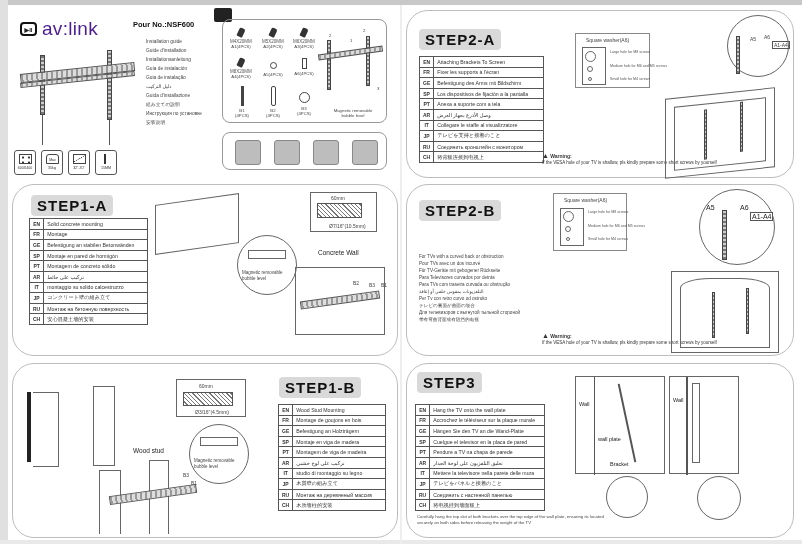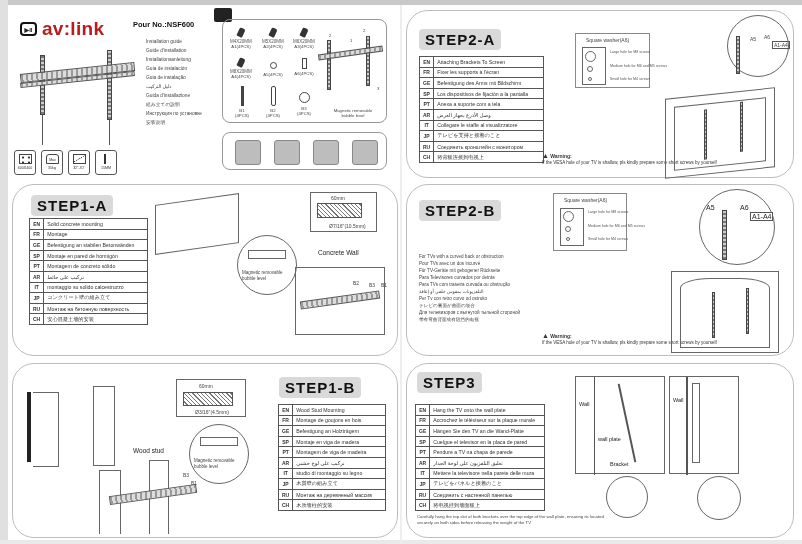--- a/index.html
+++ b/index.html
@@ -11,21 +11,21 @@
 .vdiv{position:absolute;left:400px;top:5px;width:2px;height:540px;background:#eee}
 .panel{position:absolute;border:1px solid #bdbdbd;border-radius:22px;background:#fff}
 .step-title{position:absolute;background:#d9d9d9;border-radius:4px;font-weight:bold;font-size:15px;letter-spacing:1px;padding:2px 6px;color:#111}
 table.lang{position:absolute;border-collapse:collapse;font-size:5.2px;color:#333}
 table.lang td{border:1px solid #555;height:10.6px;padding:0 3px;white-space:nowrap}
 table.lang td.code{font-weight:bold;width:12px;text-align:center;font-size:5px}
 .t{position:absolute;font-size:5px;color:#444;white-space:nowrap}
 .small{font-size:4.5px;color:#555}
 .logo{position:absolute;left:20px;top:18px;display:flex;align-items:center;gap:5px}
 .logo .badge{width:17px;height:14px;border:2px solid #111;border-radius:4px;display:flex;align-items:center;justify-content:center;font-size:6px;font-weight:bold}
-.logo .name{font-size:19px;font-weight:bold;letter-spacing:.3px;color:#b91c1c}
+.logo .name{font-size:19px;font-weight:normal;letter-spacing:.3px;color:#4c1d95}
 .item-no{position:absolute;left:133px;top:20px;font-size:7.5px;font-weight:bold;color:#111}
 .guide-list{position:absolute;left:146px;top:37px;font-size:4.8px;color:#444;line-height:9px}
 .spec{position:absolute;top:150px;width:22px;height:25px;border:1px solid #555;border-radius:3px;font-size:3.6px;text-align:center;padding-top:15px;color:#333}
 .spec .ic{position:absolute;left:4px;top:3px;width:13px;height:10px;border:1px solid #444}
 .hw-box{position:absolute;left:222px;top:19px;width:165px;height:104px;border:1px solid #999;border-radius:8px}
 .tools-box{position:absolute;left:222px;top:132px;width:165px;height:38px;border:1px solid #999;border-radius:8px}
 .tool{position:absolute;top:7px;width:26px;height:25px;background:#bdbdbd;border-radius:3px;border:1px solid #888}
 .hw{position:absolute;font-size:4.3px;text-align:center;color:#444;line-height:5px}
 .screw{display:block;margin:0 auto 2px;width:6px;height:9px;background:#333;border-radius:2px 2px 1px 1px;transform:rotate(25deg)}
 .bracket-drawing{position:absolute}

